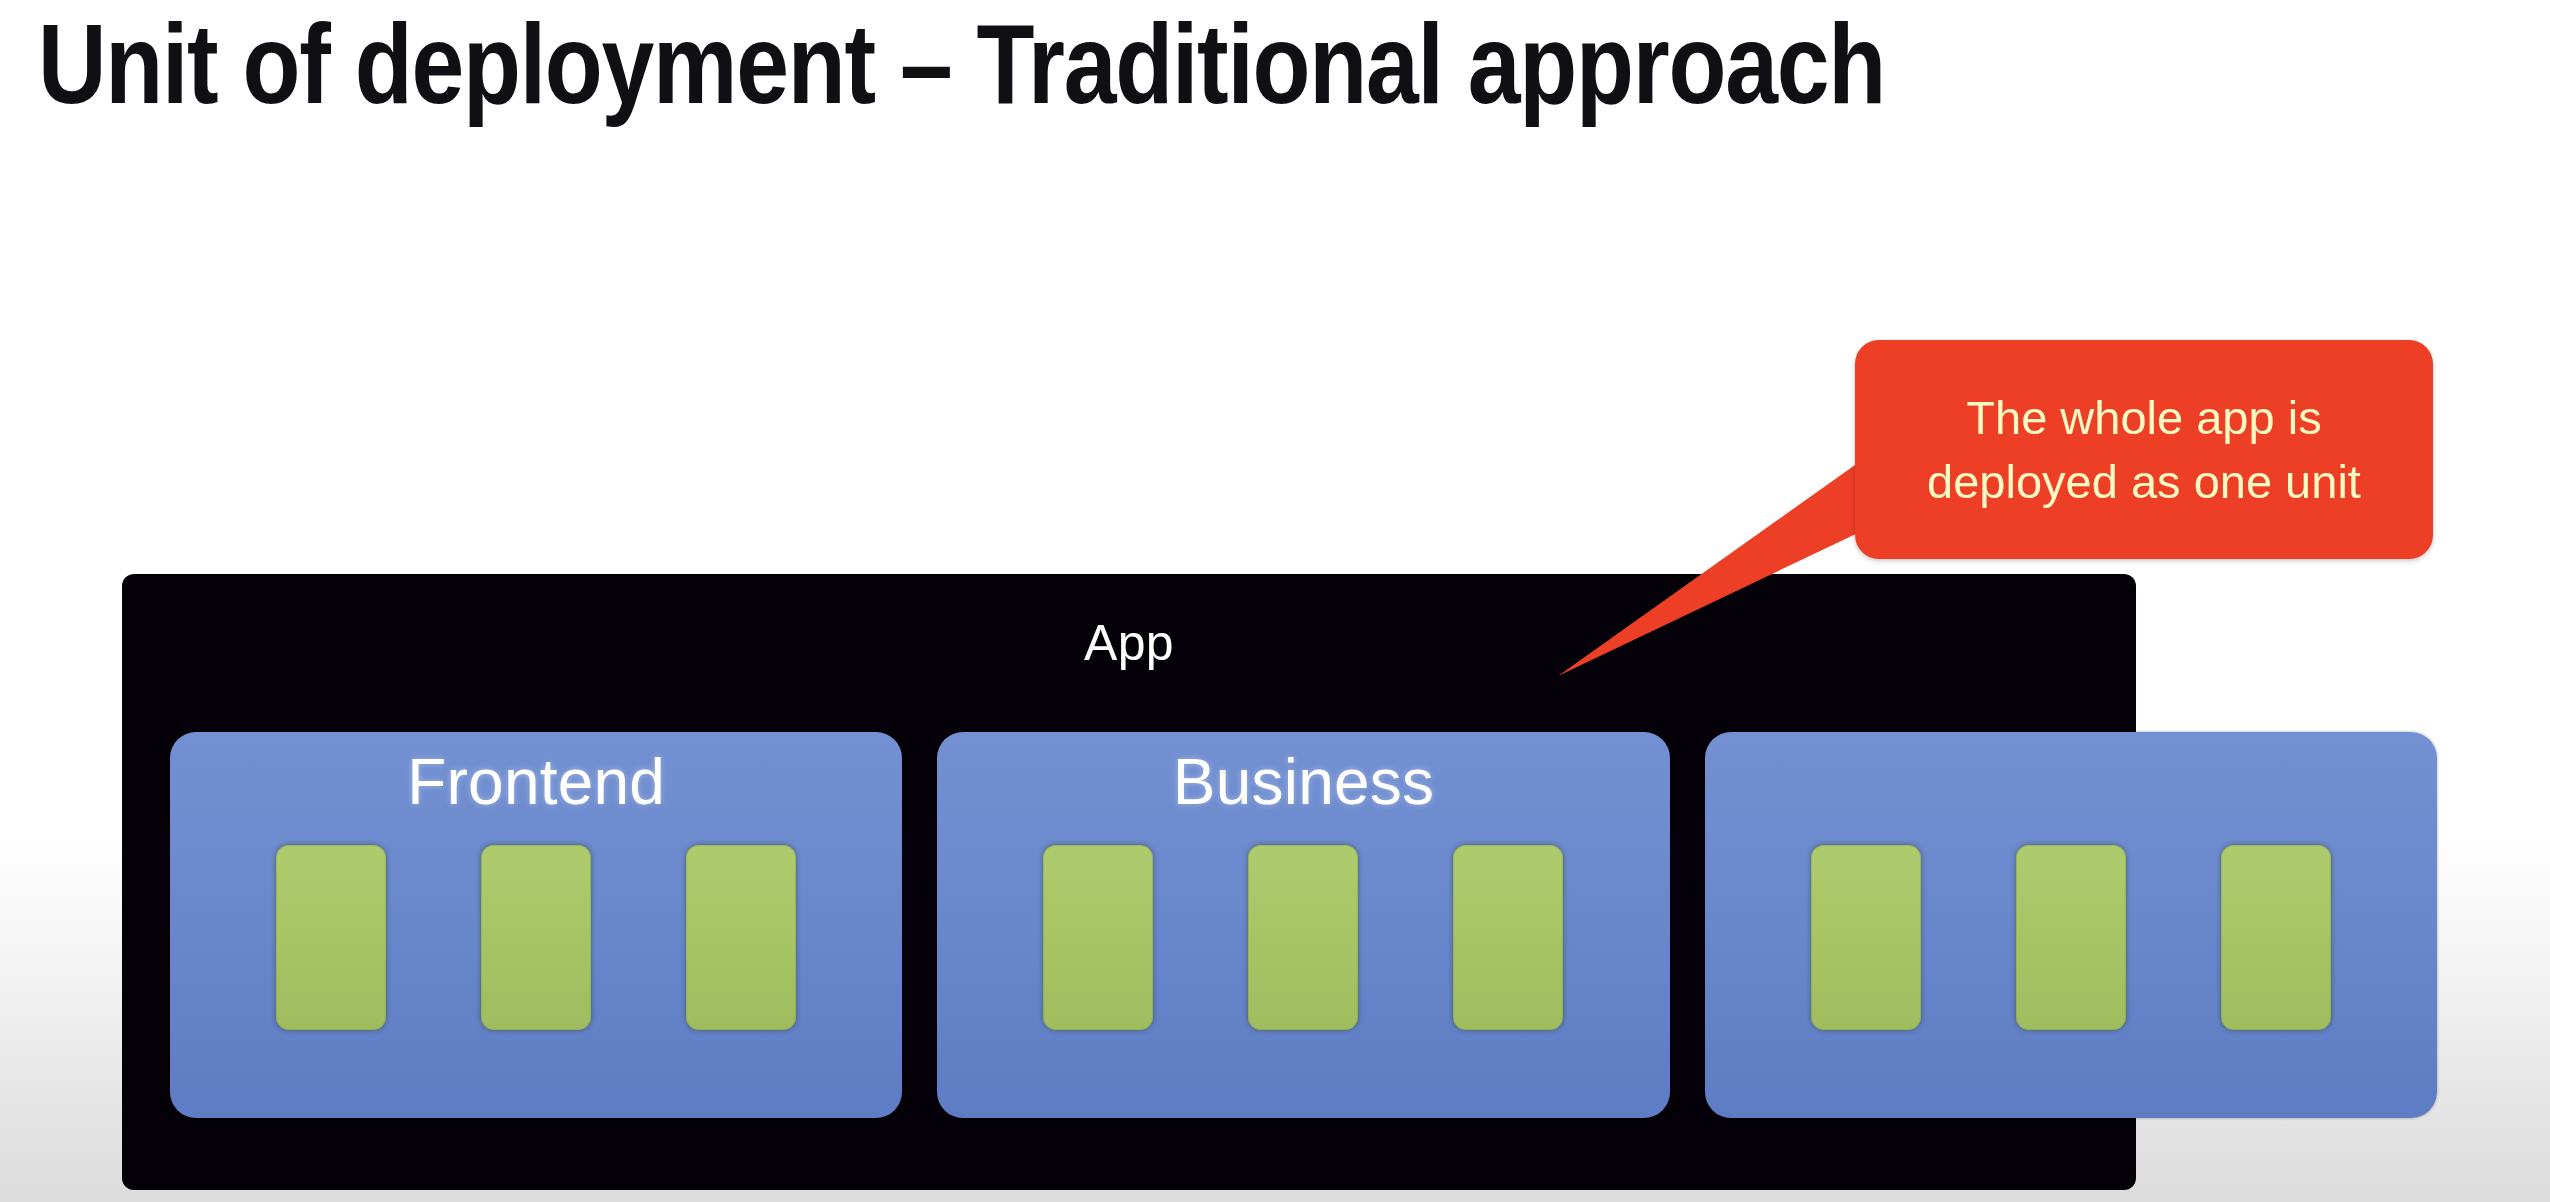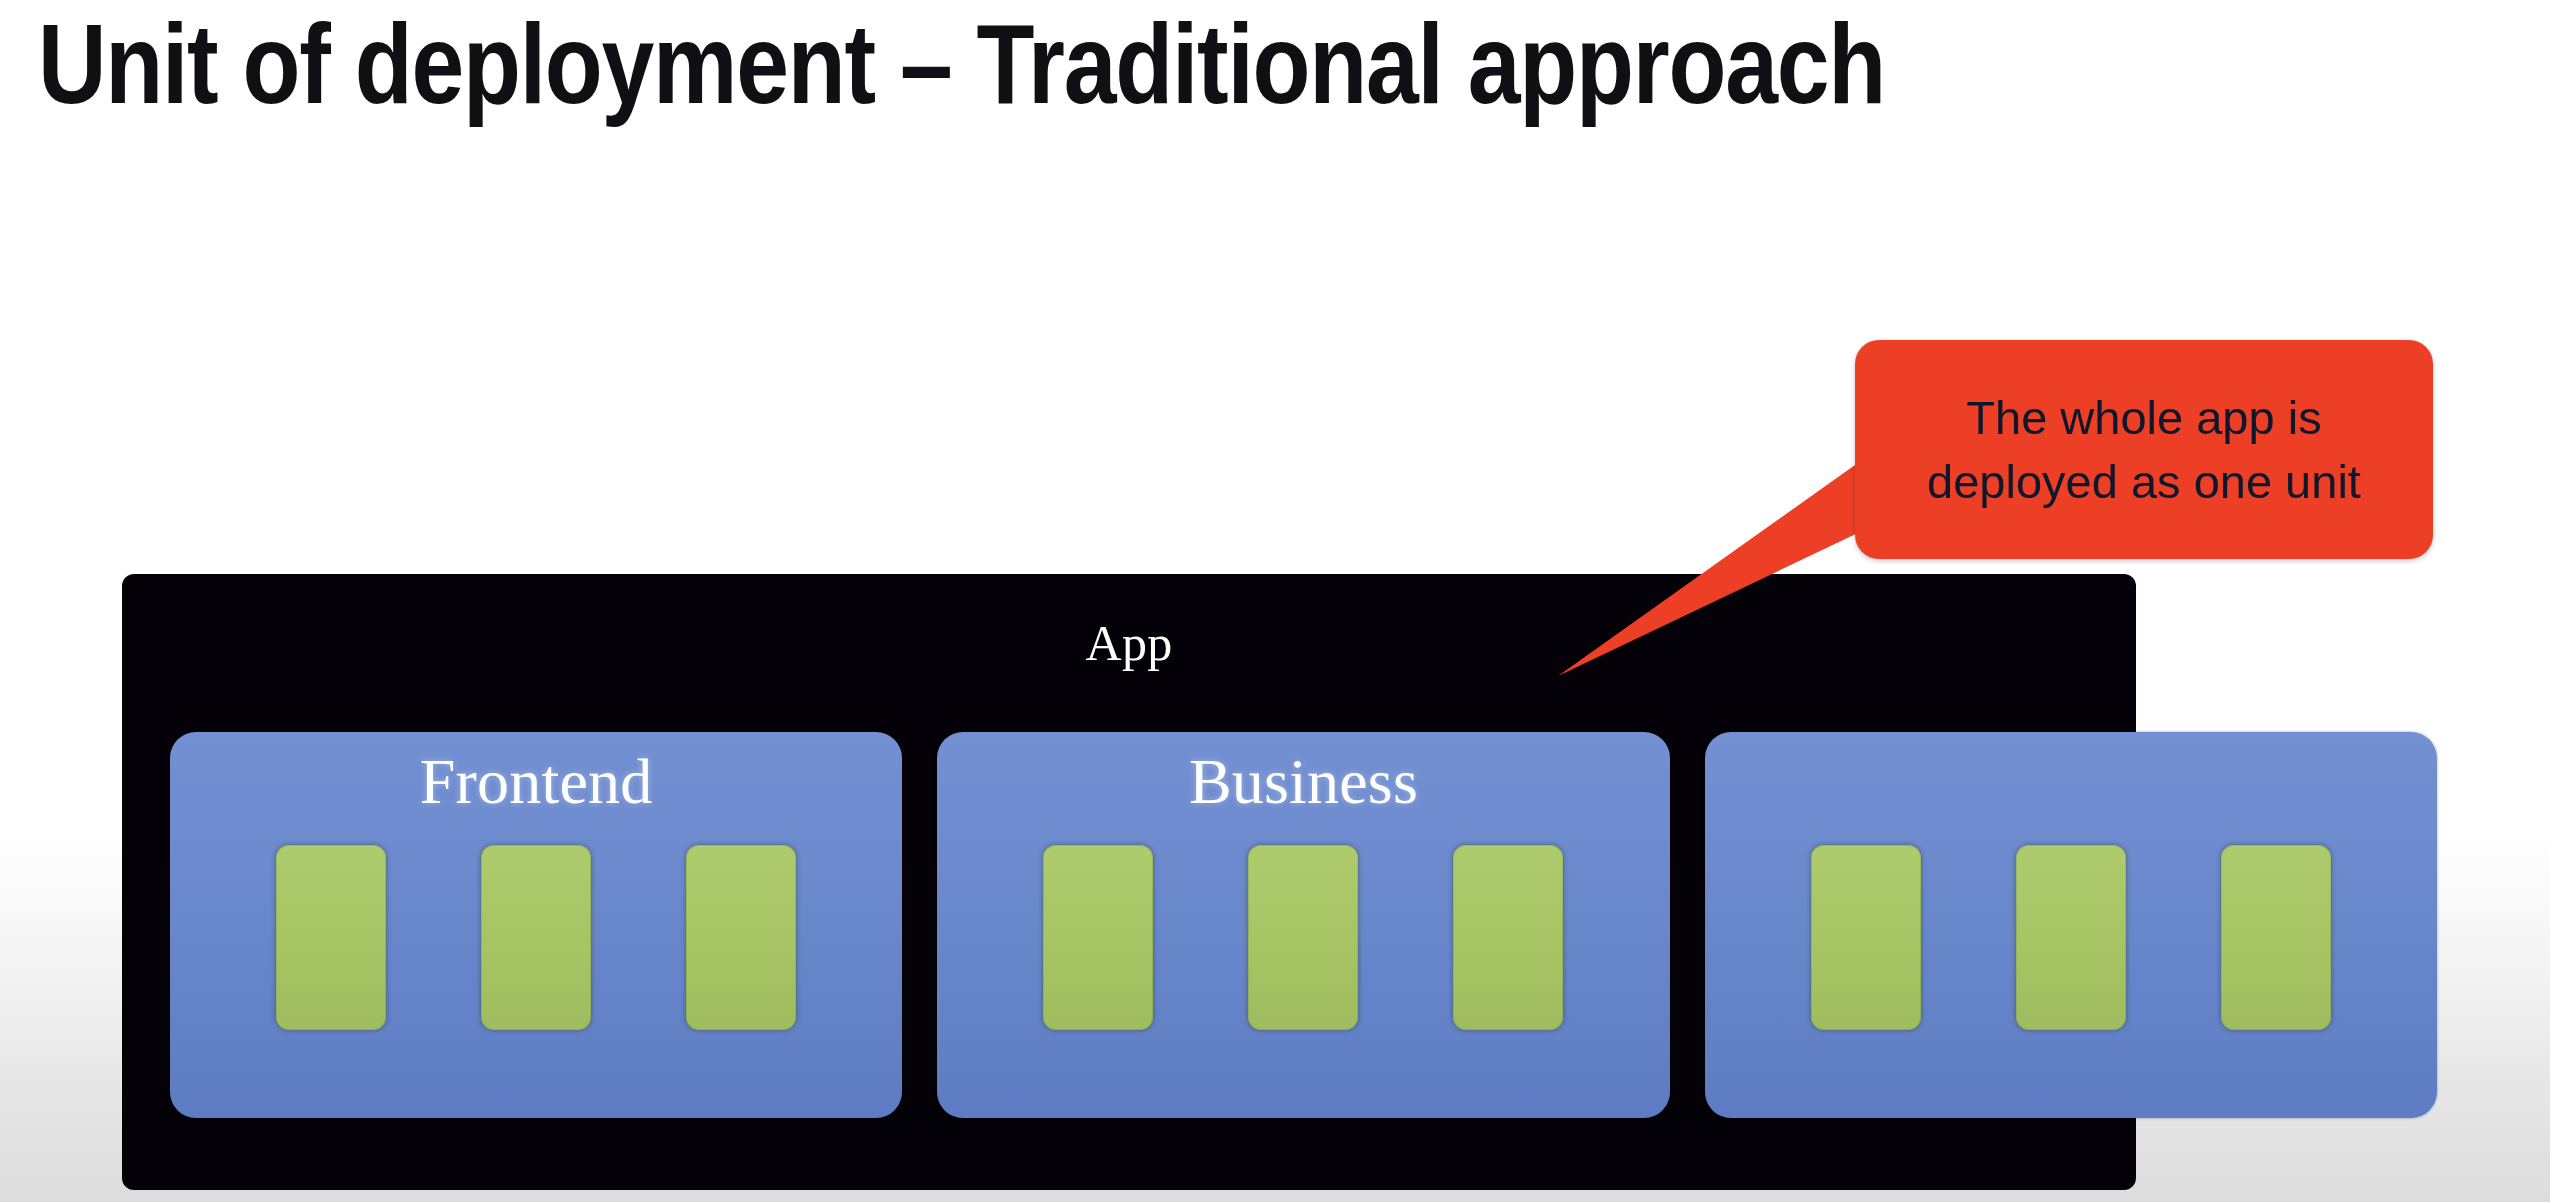--- a/index.html
+++ b/index.html
@@ -37,21 +37,20 @@
 
   
   #app-container {
     position:absolute;
     left:122px;
     top:574px;
     width:2014px;
     height:616px;
     background:#040108;
     border-radius:12px;
-    font-family:Liberation Serif, serif;
   }
 
   #app-label {
     position:absolute;
     left:0;
     top:44px;
     width:100%;
     text-align:center;
     color:#ffffff;
     font-size:50px;
@@ -123,21 +122,21 @@
     box-shadow:0 2px 5px rgba(0,0,0,.22);
     z-index:5;
   }
 
   #callout-text {
     position:absolute;
     left:0;
     top:46px;
     width:100%;
     text-align:center;
-    color:#0f172a;
+    color:#fef9c3;
     font-size:47px;
     line-height:1.36;
     white-space:pre-line;
   }
 
   #callout-tail {
     position:absolute;
     left:1530px;
     top:440px;
     width:400px;

